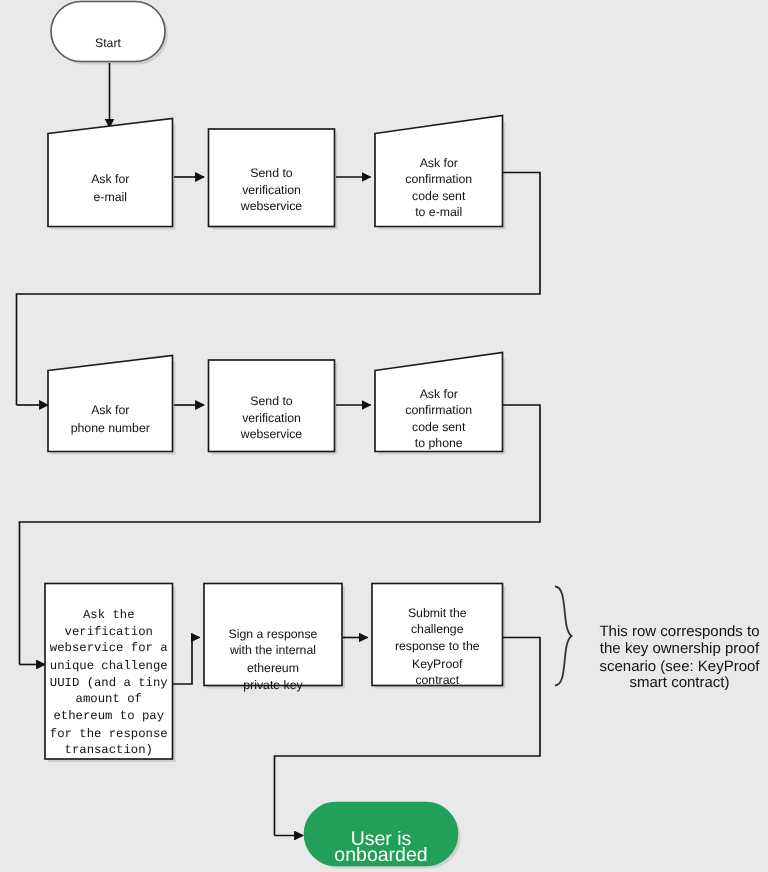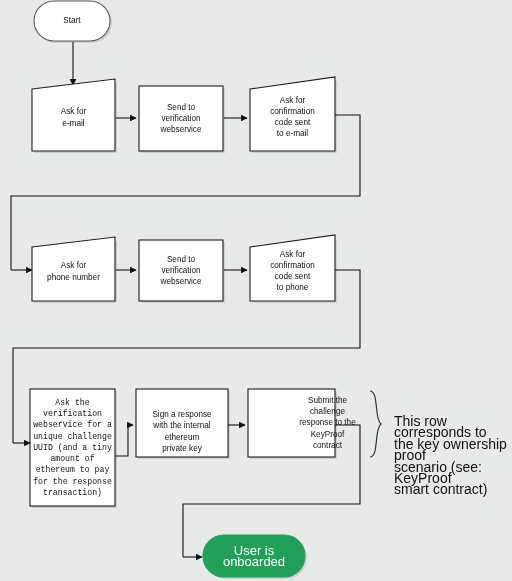--- a/index.html
+++ b/index.html
@@ -25,33 +25,34 @@
     position: absolute;
     display: flex;
     align-items: center;
     justify-content: center;
     text-align: center;
     font-size: 8.2px;
     line-height: 11.2px;
     color: #111111;
     white-space: pre-line;
     pointer-events: none;
+    margin-top: 8px;
   }
   .node-label.terminal {
     color: #ffffff;
     font-weight: normal;
     font-size: 13px;
   }
   .annotation {
     position: absolute;
-    font-size: 14px;
+    font-size: 10px;
     line-height: 11.4px;
     color: #111111;
     white-space: pre-line;
-    text-align: left;
+    text-align: center;
   }
 </style>
 </head>
 <body>
 
 <svg id="flow-canvas" viewBox="0 0 512 581" xmlns="http://www.w3.org/2000/svg">
   <defs>
     <marker id="arrow" viewBox="0 0 10 10" refX="9" refY="5" markerWidth="6" markerHeight="6" orient="auto-start-reverse">
       <path d="M 0 0 L 10 5 L 0 10 z" fill="#111111"></path>
     </marker>
@@ -160,21 +161,21 @@
 amount of
 ethereum to pay
 for the response
 transaction)</div>
 
 <div class="node-label" style="left:136px; top:389px; width:92px; height:85px;">Sign a response
 with the internal
 ethereum
 private key</div>
 
-<div class="node-label" style="left:248px; top:389px; width:87px; height:68px;padding-left:36px;">Submit the
+<div class="node-label" style="left:248px; top:389px; width:87px; height:68px;">Submit the
 challenge
 response to the
 KeyProof
 contract</div>
 
 <div class="node-label terminal" style="left:203px; top:535px; width:102px; height:42px;">User is onboarded</div>
 
 <div class="annotation" style="left:394px; top:416px; width:118px;">This row corresponds to
 the key ownership proof
 scenario (see: KeyProof

